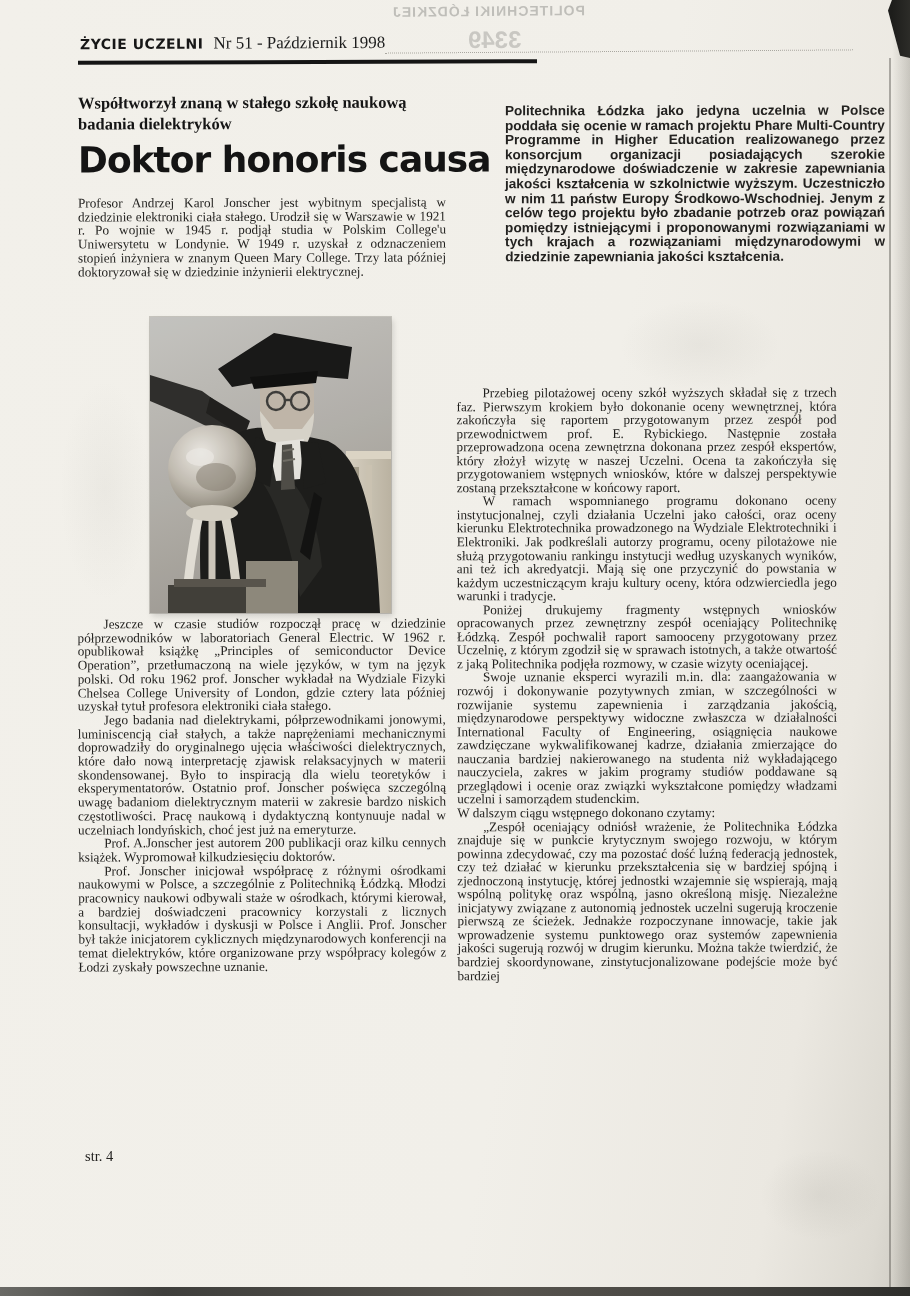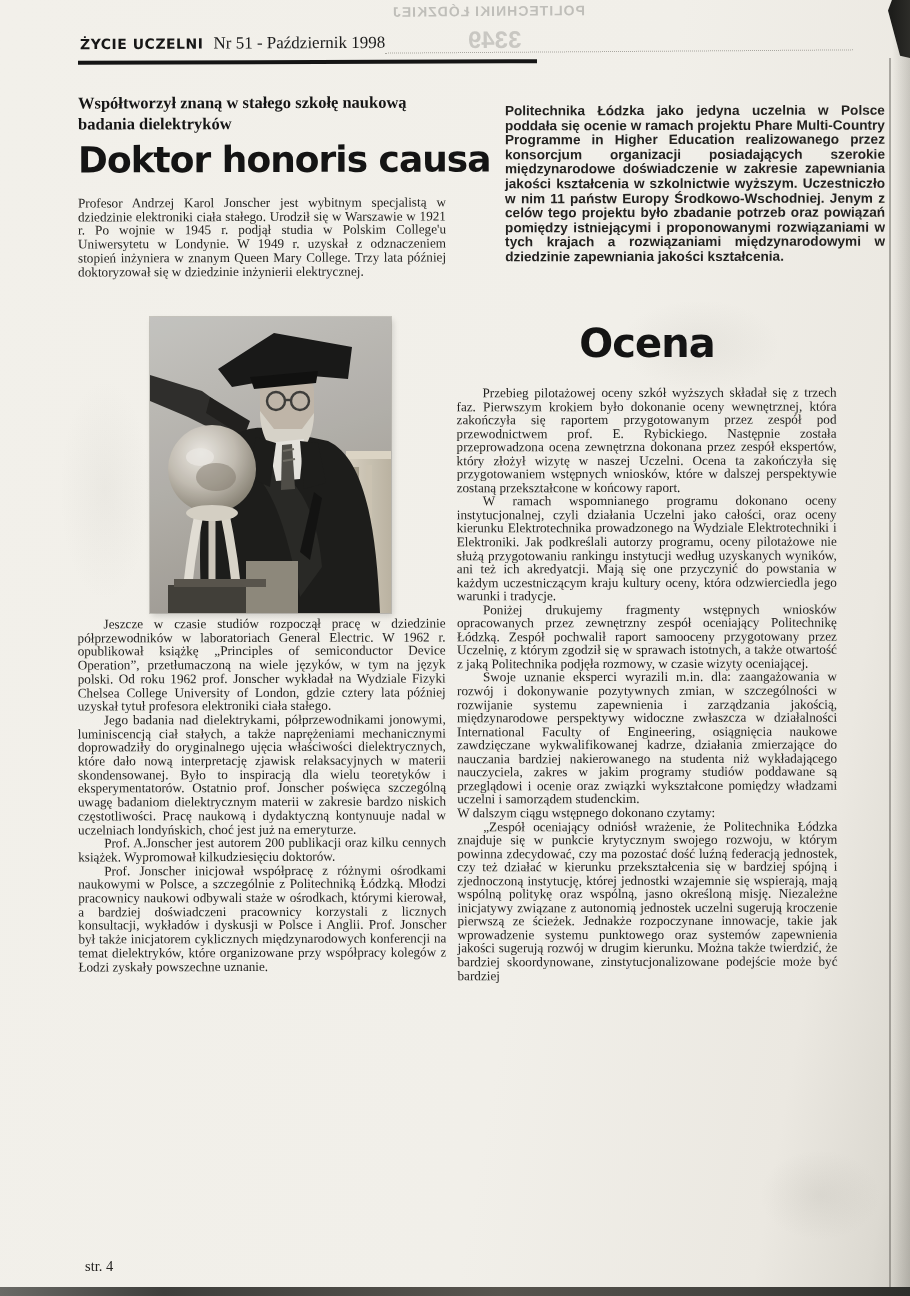--- a/index.html
+++ b/index.html
@@ -28,21 +28,21 @@
   .col-right{position:absolute;left:457px;width:380px;transform:rotate(-0.1deg);}
   .kicker{top:92px;font-weight:bold;font-size:16.5px;line-height:21px;color:#151515;}
   .headline-main{top:139px;font-family:"DejaVu Sans",sans-serif;font-weight:bold;font-size:36px;letter-spacing:-1px;color:#141414;text-align:center;white-space:nowrap;}
   .body-text{font-size:13.2px;line-height:13.7px;text-align:justify;color:#201f1d;}
   .body-text p{margin:0;}
   .body-text p.ind{text-indent:26px;}
   .lead{top:196px;}
   .after-photo{top:617px;}
   .photo-frame{position:absolute;left:150px;top:317px;width:241px;height:296px;background:#b9b6b0;box-shadow:0 0 0 1px rgba(120,118,110,.35), 2px 3px 6px rgba(0,0,0,.15);}
   .photo-frame svg{display:block;}
-  .page-number{position:absolute;left:85px;top:1258px;font-size:14.5px;color:#232220;}
+  .page-number{position:absolute;left:85px;top:1148px;font-size:14.5px;color:#232220;}
   
   .intro{top:104px;font-family:"Liberation Sans",sans-serif;font-weight:bold;font-size:13.6px;line-height:14.6px;text-align:justify;color:#232220;margin-left:48px;}
   .headline-ocena{top:320px;width:380px;text-align:center;font-family:"DejaVu Sans",sans-serif;font-weight:bold;font-size:40px;letter-spacing:-1px;color:#141414;}
   .right-body{top:386px;font-size:13.2px;line-height:13.55px;}
 </style>
 </head>
 <body>
 
 <div class="page">
 
@@ -140,21 +140,20 @@
     <p class="ind">Jego badania nad dielektrykami, półprzewodnikami jonowymi, luminiscencją ciał stałych, a także naprężeniami mechanicznymi doprowadziły do oryginalnego ujęcia właściwości dielektrycznych, które dało nową interpretację zjawisk relaksacyjnych w materii skondensowanej. Było to inspiracją dla wielu teoretyków i eksperymentatorów. Ostatnio prof. Jonscher poświęca szczególną uwagę badaniom dielektrycznym materii w zakresie bardzo niskich częstotliwości. Pracę naukową i dydaktyczną kontynuuje nadal w uczelniach londyńskich, choć jest już na emeryturze.</p>
     <p class="ind">Prof. A.Jonscher jest autorem 200 publikacji oraz kilku cennych książek. Wypromował kilkudziesięciu doktorów.</p>
     <p class="ind">Prof. Jonscher inicjował współpracę z różnymi ośrodkami naukowymi w Polsce, a szczególnie z Politechniką Łódzką. Młodzi pracownicy naukowi odbywali staże w ośrodkach, którymi kierował, a bardziej doświadczeni pracownicy korzystali z licznych konsultacji, wykładów i dyskusji w Polsce i Anglii. Prof. Jonscher był także inicjatorem cyklicznych międzynarodowych konferencji na temat dielektryków, które organizowane przy współpracy kolegów z Łodzi zyskały powszechne uznanie.</p>
   </div>
 
   <div class="page-number">str. 4</div>
 
   <div class="col-right intro">
     <p style="margin:0;">Politechnika Łódzka jako jedyna uczelnia w Polsce poddała się ocenie w ramach projektu Phare Multi-Country Programme in Higher Education realizowanego przez konsorcjum organizacji posiadających szerokie międzynarodowe doświadczenie w zakresie zapewniania jakości kształcenia w szkolnictwie wyższym. Uczestniczło w nim 11 państw Europy Środkowo-Wschodniej. Jenym z celów tego projektu było zbadanie potrzeb oraz powiązań pomiędzy istniejącymi i proponowanymi rozwiązaniami w tych krajach a rozwiązaniami międzynarodowymi w dziedzinie zapewniania jakości kształcenia.</p>
   </div>
-  <div class="col-right headline-ocena">Ocena</div>
   <div class="col-right body-text right-body">
     <p class="ind">Przebieg pilotażowej oceny szkół wyższych składał się z trzech faz. Pierwszym krokiem było dokonanie oceny wewnętrznej, która zakończyła się raportem przygotowanym przez zespół pod przewodnictwem prof. E. Rybickiego. Następnie została przeprowadzona ocena zewnętrzna dokonana przez zespół ekspertów, który złożył wizytę w naszej Uczelni. Ocena ta zakończyła się przygotowaniem wstępnych wniosków, które w dalszej perspektywie zostaną przekształcone w końcowy raport.</p>
     <p class="ind">W ramach wspomnianego programu dokonano oceny instytucjonalnej, czyli działania Uczelni jako całości, oraz oceny kierunku Elektrotechnika prowadzonego na Wydziale Elektrotechniki i Elektroniki. Jak podkreślali autorzy programu, oceny pilotażowe nie służą przygotowaniu rankingu instytucji według uzyskanych wyników, ani też ich akredyatcji. Mają się one przyczynić do powstania w każdym uczestniczącym kraju kultury oceny, która odzwierciedla jego warunki i tradycje.</p>
     <p class="ind">Poniżej drukujemy fragmenty wstępnych wniosków opracowanych przez zewnętrzny zespół oceniający Politechnikę Łódzką. Zespół pochwalił raport samooceny przygotowany przez Uczelnię, z którym zgodził się w sprawach istotnych, a także otwartość z jaką Politechnika podjęła rozmowy, w czasie wizyty oceniającej.</p>
     <p class="ind">Swoje uznanie eksperci wyrazili m.in. dla: zaangażowania w rozwój i dokonywanie pozytywnych zmian, w szczególności w rozwijanie systemu zapewnienia i zarządzania jakością, międzynarodowe perspektywy widoczne zwłaszcza w działalności International Faculty of Engineering, osiągnięcia naukowe zawdzięczane wykwalifikowanej kadrze, działania zmierzające do nauczania bardziej nakierowanego na studenta niż wykładającego nauczyciela, zakres w jakim programy studiów poddawane są przeglądowi i ocenie oraz związki wykształcone pomiędzy władzami uczelni i samorządem studenckim.</p>
     <p>W dalszym ciągu wstępnego dokonano czytamy:</p>
     <p class="ind">„Zespół oceniający odniósł wrażenie, że Politechnika Łódzka znajduje się w punkcie krytycznym swojego rozwoju, w którym powinna zdecydować, czy ma pozostać dość luźną federacją jednostek, czy też działać w kierunku przekształcenia się w bardziej spójną i zjednoczoną instytucję, której jednostki wzajemnie się wspierają, mają wspólną politykę oraz wspólną, jasno określoną misję. Niezależne inicjatywy związane z autonomią jednostek uczelni sugerują kroczenie pierwszą ze ścieżek. Jednakże rozpoczynane innowacje, takie jak wprowadzenie systemu punktowego oraz systemów zapewnienia jakości sugerują rozwój w drugim kierunku. Można także twierdzić, że bardziej skoordynowane, zinstytucjonalizowane podejście może być bardziej</p>
   </div>
 
   <div class="fold-line"></div>

